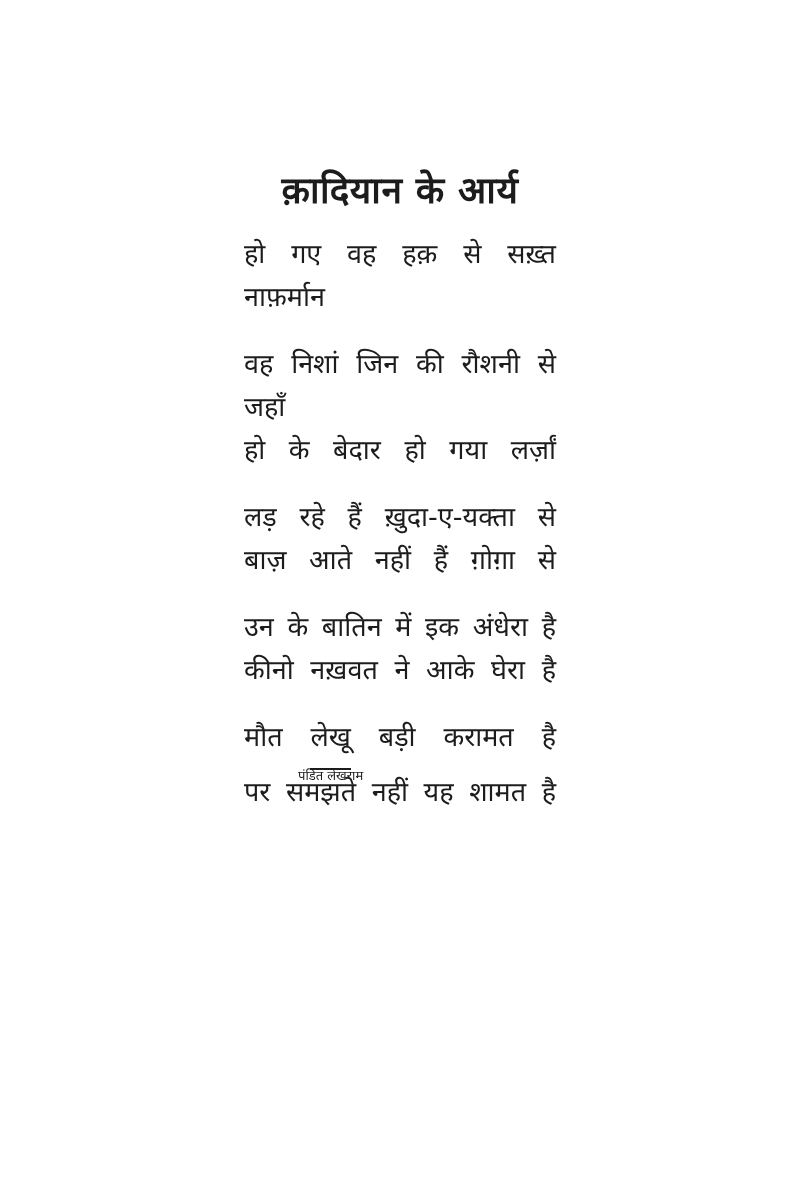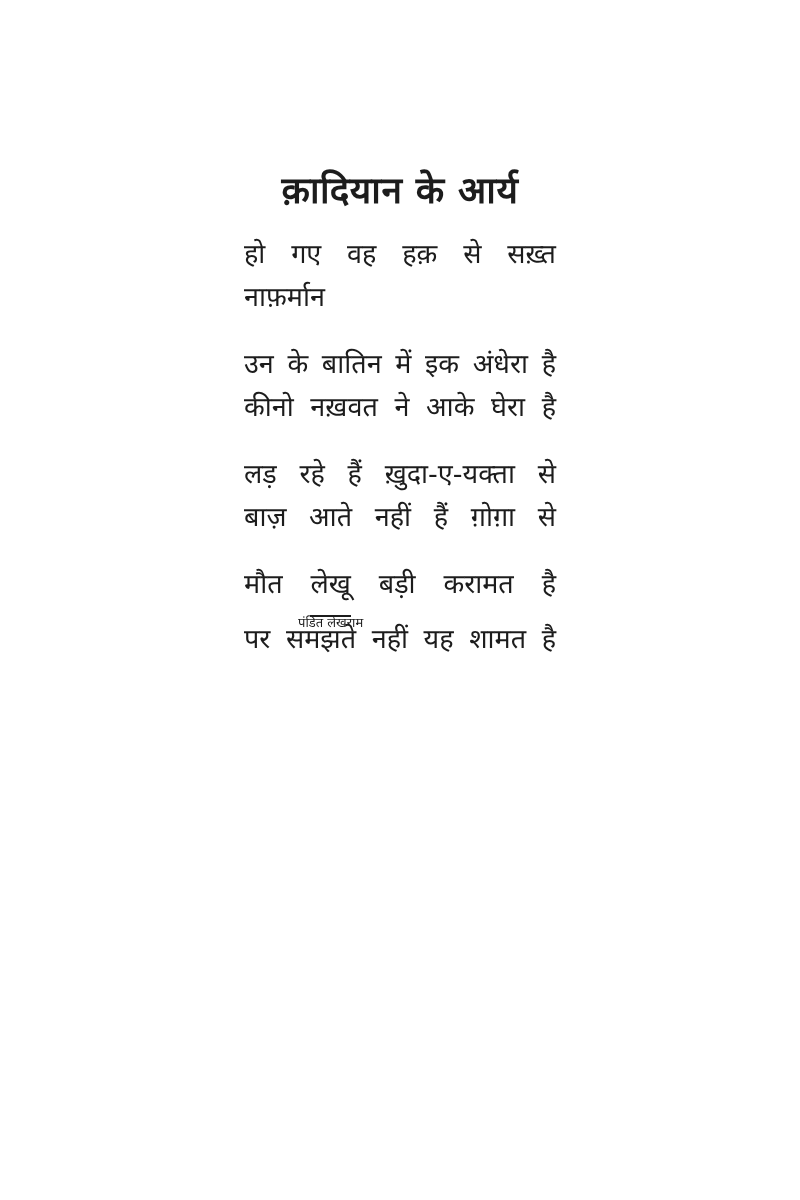--- a/index.html
+++ b/index.html
@@ -80,30 +80,34 @@
 
   <h1 class="title">क़ादियान के आर्य</h1>
 
   <div class="poem">
 
 
     <div class="couplet">
       <div class="line">हो गए वह हक़ से सख़्त नाफ़र्मान</div>
     </div>
 
+    <div class="couplet">
+      <div class="line">वह निशां जिन की रौशनी से जहाँ</div>
+      <div class="line">हो के बेदार हो गया लर्ज़ां</div>
+    </div>
 
+
+    <div class="couplet">
+      <div class="line">लड़ रहे हैं ख़ुदा-ए-यक्ता से</div>
+      <div class="line">बाज़ आते नहीं हैं ग़ोग़ा से</div>
+    </div>
 
     <div class="couplet">
       <div class="line">उन के बातिन में इक अंधेरा है</div>
       <div class="line">कीनो नख़वत ने आके घेरा है</div>
-    </div>
-
-    <div class="couplet">
-      <div class="line">लड़ रहे हैं ख़ुदा-ए-यक्ता से</div>
-      <div class="line">बाज़ आते नहीं हैं ग़ोग़ा से</div>
     </div>
 
     <div class="couplet">
     </div>
 
     <div class="couplet">
       <div class="line">
         <span>मौत</span>
         <span class="annotated-word">
           <span>लेखू</span>

